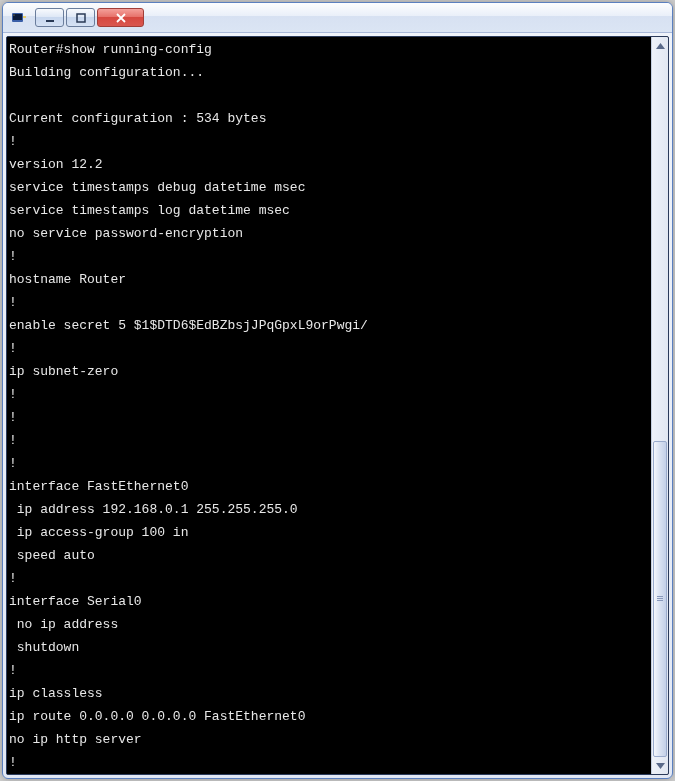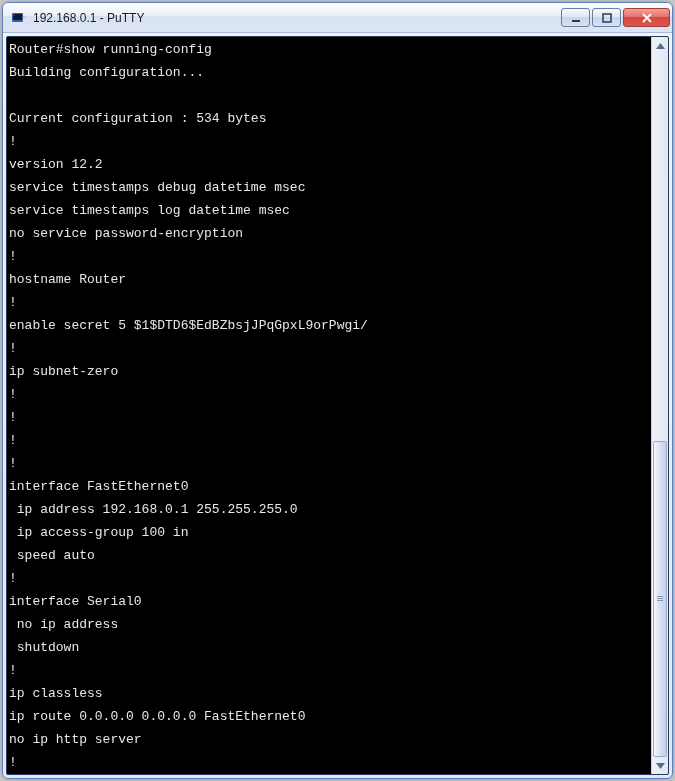--- a/index.html
+++ b/index.html
@@ -149,21 +149,20 @@
 <div class="window">
   <div class="titlebar">
     <span class="app-icon">
       <svg width="16" height="16" viewBox="0 0 16 16">
         <rect x="1" y="3" width="11" height="9" fill="#3a5fa8" rx="1"></rect>
         <rect x="2" y="4" width="9" height="6" fill="#0a1a3a"></rect>
         <rect x="12" y="6" width="3" height="2" fill="#e8d070"></rect>
         <circle cx="3" cy="5" r="0.5" fill="#e8d070"></circle>
       </svg>
     </span>
-    <span class="title-text"><span>192.168.0.1</span> - <span>PuTTY</span></span>
     <div class="win-controls">
       <div class="win-btn">
         <svg width="10" height="10" viewBox="0 0 10 10">
             <rect x="1" y="7" width="8" height="2" fill="#2a3a55"></rect>
           </svg>
       </div>
       <div class="win-btn">
         <svg width="10" height="10" viewBox="0 0 10 10">
             <rect x="1" y="1" width="8" height="8" fill="none" stroke="#2a3a55" stroke-width="1.5"></rect>
           </svg>

